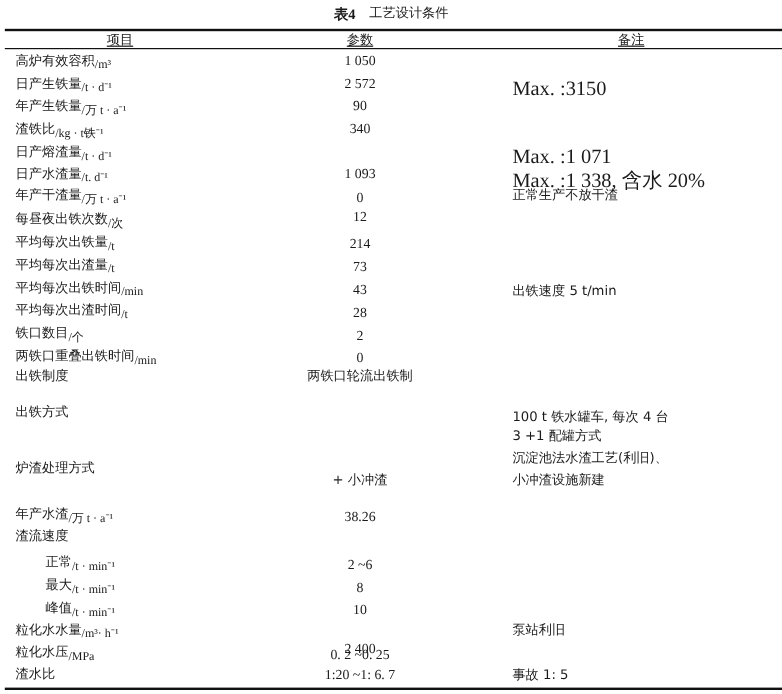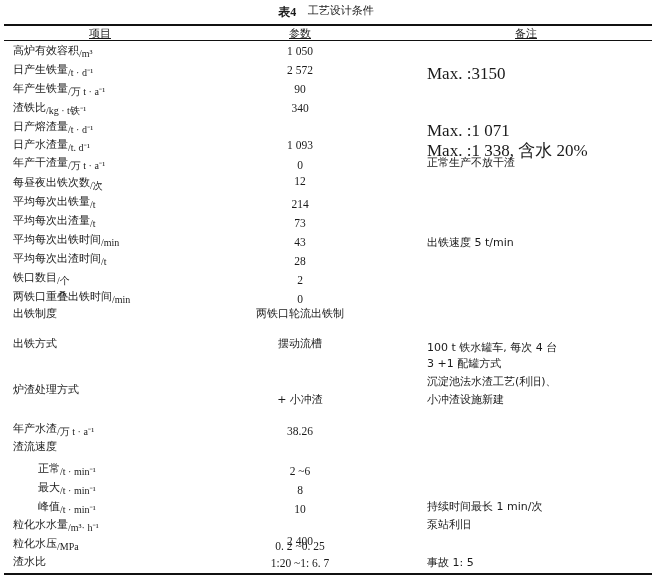--- a/index.html
+++ b/index.html
@@ -100,21 +100,20 @@
 <div class="row" style="top:289px">
   <span class="c1"><span>两铁口重叠出铁时间</span><span class="unit">/min</span></span>
   <span class="c2" style="top:4px">0</span>
 </div>
 <div class="row" style="top:306px">
   <span class="c1">出铁制度</span>
   <span class="c2 cn">两铁口轮流出铁制</span>
 </div>
 <div class="row" style="top:336px; height:36px">
   <span class="c1">出铁方式</span>
-  <span class="c2 cn">摆动流槽</span>
   <span class="c3 cn" style="top:4px">100 t 铁水罐车, 每次 4 台</span>
   <span class="c3 cn" style="top:20px">3 +1 配罐方式</span>
 </div>
 <div class="row" style="top:372px; height:36px">
   <span class="c1" style="top:10px">炉渣处理方式</span>
   <span class="c2 cn" style="top:20px">+ 小冲渣</span>
   <span class="c3 cn" style="top:2px">沉淀池法水渣工艺(利旧)、</span>
   <span class="c3 cn" style="top:20px">小冲渣设施新建</span>
 </div>
 <div class="row" style="top:421px">
@@ -128,21 +127,20 @@
   <span class="c1 indent"><span>正常</span><span class="unit">/t · min⁻¹</span></span>
   <span class="c2" style="top:4px">2 ~6</span>
 </div>
 <div class="row" style="top:480px">
   <span class="c1 indent"><span>最大</span><span class="unit">/t · min⁻¹</span></span>
   <span class="c2" style="top:4px">8</span>
 </div>
 <div class="row" style="top:499px">
   <span class="c1 indent"><span>峰值</span><span class="unit">/t · min⁻¹</span></span>
   <span class="c2" style="top:4px">10</span>
-  <span class="c3 cn" style="top:0px">持续时间最长 1 min/次</span>
 </div>
 <div class="row" style="top:517px">
   <span class="c1"><span>粒化水水量</span><span class="unit">/m³· h⁻¹</span></span>
   <span class="c2" style="top:18px">2 400</span>
   <span class="c3 cn" style="top:0px">泵站利旧</span>
 </div>
 <div class="row" style="top:536px">
   <span class="c1"><span>粒化水压</span><span class="unit">/MPa</span></span>
   <span class="c2" style="top:4px">0. 2 ~0. 25</span>
 </div>

